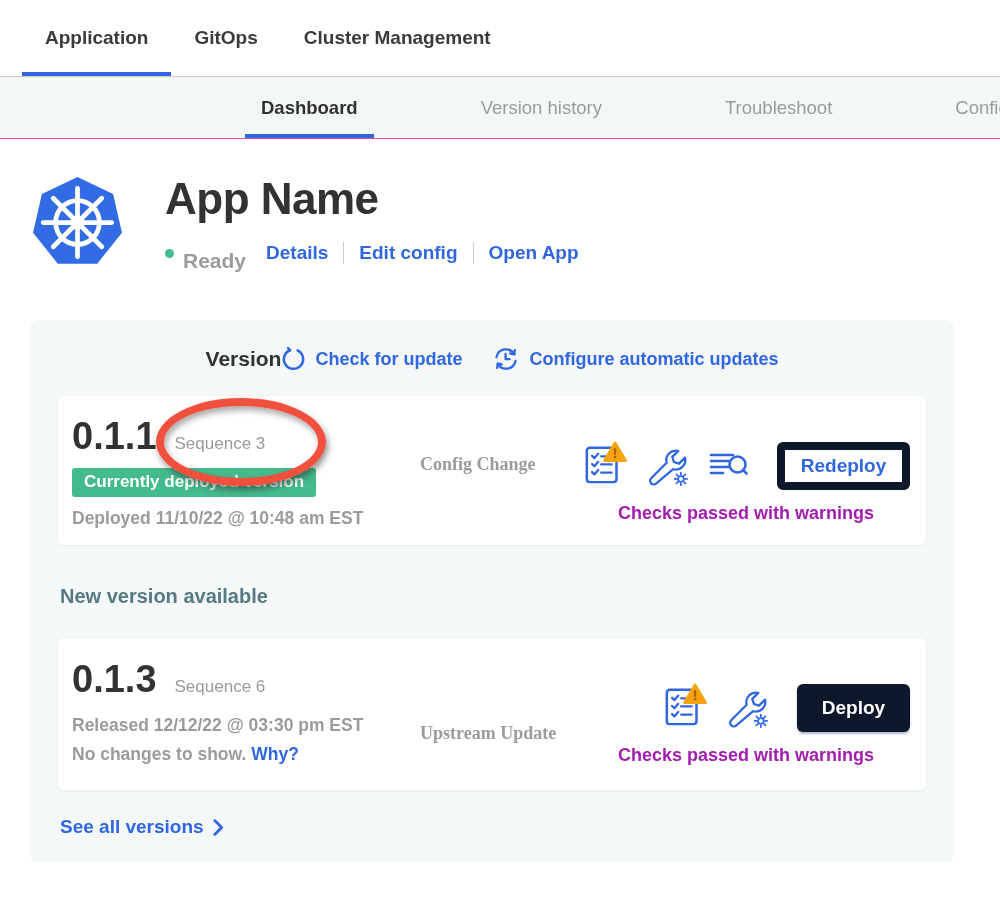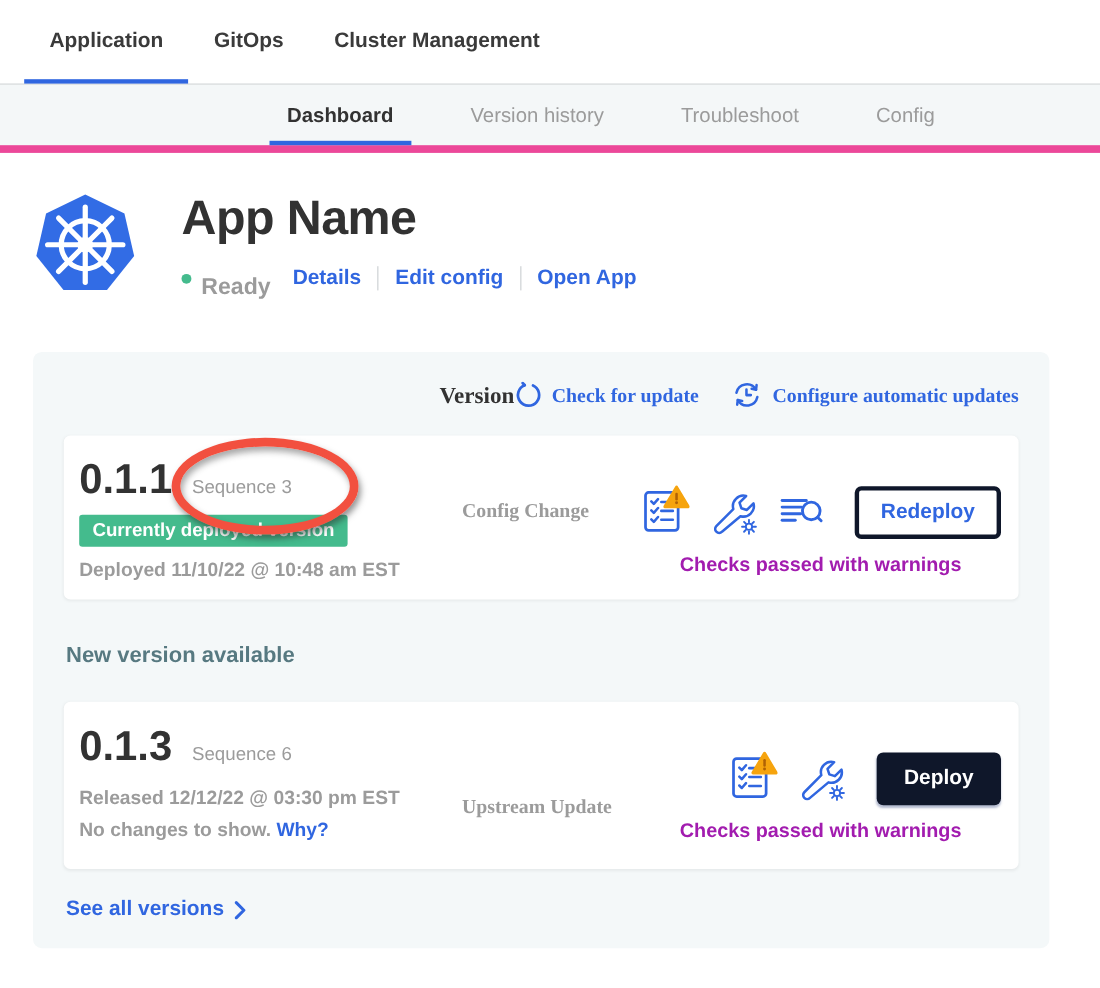--- a/index.html
+++ b/index.html
@@ -10,40 +10,40 @@
   }
   
   .top-nav{ display:flex; align-items:center; height:77px; padding-left:22px;
     border-bottom:1px solid #c6cacd; box-sizing:border-box; background:#fff;}
   .top-tab{ padding:0 23px; font-size:19px; font-weight:700; color:#3a3a3a;
     height:100%; display:flex; align-items:center; position:relative; cursor:pointer; white-space:nowrap;}
   .top-tab.active::after{ content:""; position:absolute; left:0; right:0; bottom:0;
     height:4px; background:#3066e0;}
   
   .sub-nav{ display:flex; align-items:center; height:62px; background:#f4f7f8;
-    border-bottom:7px solid #ec4899; padding-left:245px; box-sizing:border-box;
-    column-gap:38px; white-space:nowrap;}
+    border-bottom:1px solid #ec4899; padding-left:245px; box-sizing:border-box;
+    column-gap:91px; white-space:nowrap;}
   .sub-tab{ padding:0 16px; font-size:18.5px; color:#9b9b9b; font-weight:500;
     height:100%; display:flex; align-items:center; position:relative; cursor:pointer;}
   .sub-tab.active{ color:#323232; font-weight:700;}
   .sub-tab.active::after{ content:""; position:absolute; left:0; right:0; bottom:0;
     height:4px; background:#3066e0;}
   
   .app-header{ display:flex; padding:36px 0 0 30px;}
   .logo{ width:95px; height:95px; margin-right:40px; flex:none;}
   .app-title{ font-size:44px; font-weight:700; margin:0 0 10px; letter-spacing:-0.5px; line-height:1.1;}
   .status-row{ display:flex; align-items:center;}
   .status-dot{ width:9px; height:9px; border-radius:50%; background:#44bb8d; margin-right:9px;}
   .status-text{ color:#9b9b9b; font-weight:600; font-size:21px; margin-right:20px;margin-top:16px;}
   .header-link{ color:#3066e0; font-weight:700; font-size:19px; cursor:pointer; text-decoration:none;}
   .link-divider{ width:1px; height:22px; background:#c9cdd0; margin:0 15px;}
   
   .version-panel{ margin:47px 46px 0 30px; background:#f4f8f9; border-radius:8px;
     padding:26px 28px 22px; box-sizing:border-box;}
-  .panel-header{ display:flex; justify-content:flex-end; align-items:center;font-family:Liberation Serif, serif;}
+  .panel-header{ display:flex; justify-content:center; align-items:center;}
   .panel-title{ font-size:21px; font-weight:700;}
   .panel-actions{ display:flex; gap:30px; align-items:center;}
   .panel-action{ display:flex; align-items:center; gap:9px; color:#3066e0;
     font-weight:700; font-size:18px; cursor:pointer;}
   
   .version-card{ background:#fff; border-radius:6px; margin-top:24px;
     padding:18px 16px 16px 14px; display:flex; position:relative;
     box-shadow:0 1px 3px rgba(0,0,0,.06);}
   .vc-left{ width:348px; flex:none;}
   .version-row{ display:flex; align-items:baseline;}
@@ -57,21 +57,21 @@
   .vc-source{ width:162px; flex:none; padding-top:40px; color:#9b9b9b; font-size:18px; font-weight:700;font-family:Liberation Serif, serif;}
   .card2 .vc-source{ padding-top:44px;}
   .vc-right{ flex:1; display:flex; flex-direction:column; padding-top:28px;}
   .vc-icons-row{ display:flex; align-items:center; gap:20px; align-self:flex-end;}
   .vc-icon{ cursor:pointer; display:flex;}
   .check-icon-wrap{ position:relative; margin-top:-6px;}
   .checks-status{ color:#a21caf; font-size:18px; font-weight:700; margin-top:13px;
     width:100%; text-align:center;}
   .btn{ font-size:19px; font-weight:700; border-radius:6px; height:48px; display:flex;
     align-items:center; justify-content:center; cursor:pointer; margin-left:8px; flex:none;}
-  .btn-outline{ background:#fff; border:4px solid #0f172a; color:#3066e0; width:133px; box-sizing:border-box;}
+  .btn-outline{ background:#fff; border:8px solid #0f172a; color:#3066e0; width:133px; box-sizing:border-box;}
   .btn-primary{ background:#0f172a; border:none; color:#fff; width:113px;
     box-shadow:0 2px 2px rgba(40,60,120,.35);}
   .new-version-heading{ color:#577981; font-size:20px; font-weight:700; margin:40px 0 0 2px;}
   .card2{ margin-top:30px; padding-bottom:24px;align-items:center;}
   .see-all{ display:inline-flex; align-items:center; gap:9px; color:#3066e0;
     font-size:19px; font-weight:700; margin:26px 0 2px 2px; cursor:pointer;}
   
   .red-ellipse{ position:absolute; left:98px; top:2px; width:154px; height:72px;
     border:8px solid #f2503f; border-radius:50%;
     box-shadow:2px 4px 6px rgba(40,40,40,.5), inset 2px 4px 6px rgba(40,40,40,.4);

